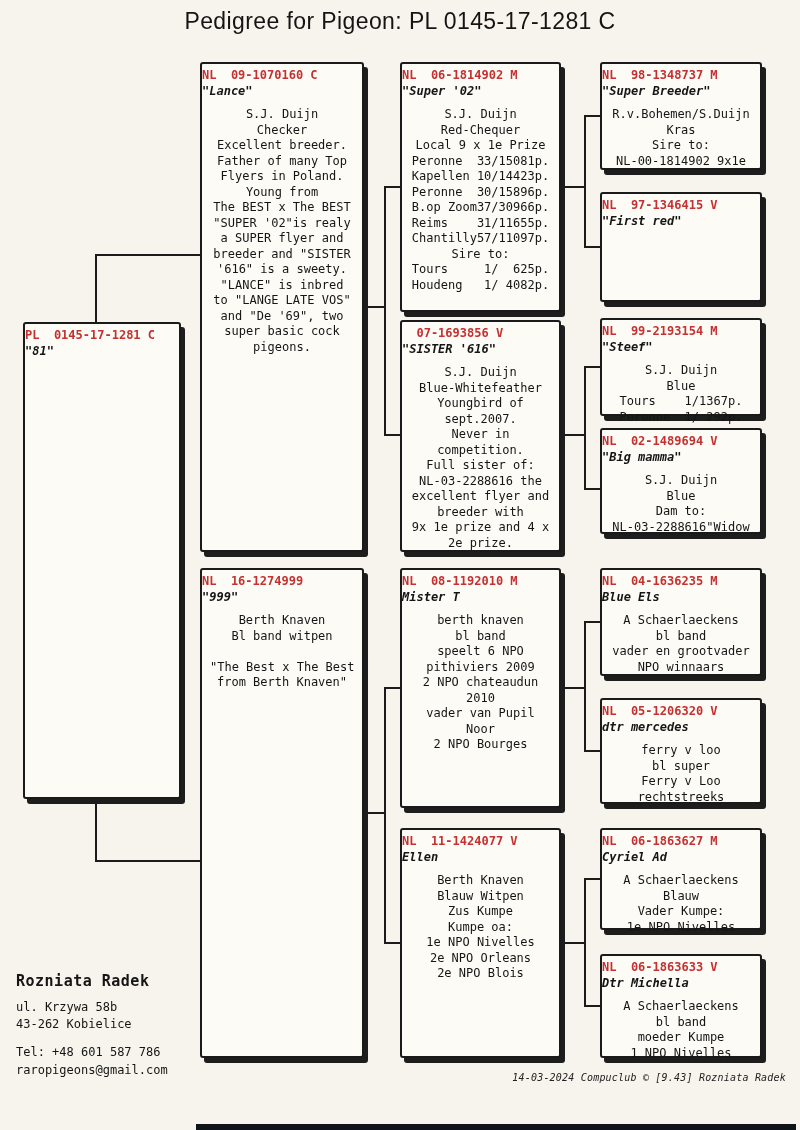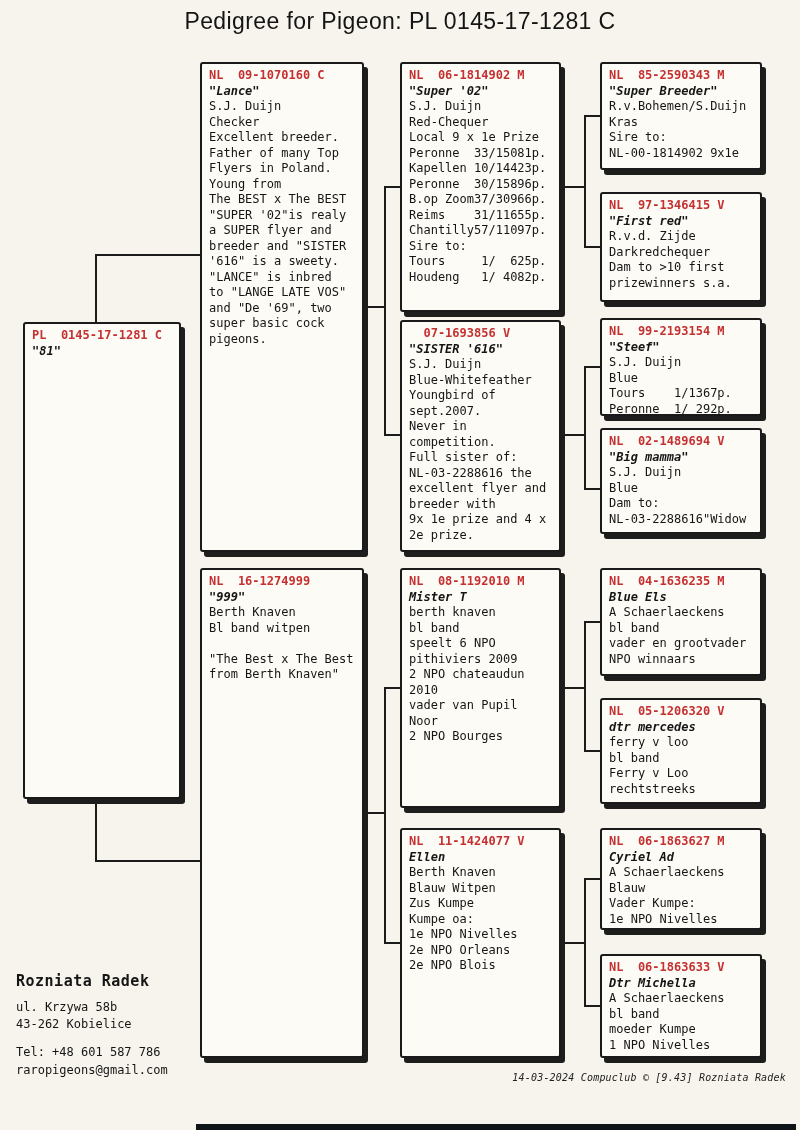--- a/index.html
+++ b/index.html
@@ -14,33 +14,33 @@
     position:absolute; top:8px; left:0; width:800px;
     text-align:center;
     font-family:"Liberation Sans","DejaVu Sans",sans-serif;
     font-size:23px; letter-spacing:.4px; color:#141414;
   }
   .box {
     position:absolute; box-sizing:border-box;
     background:#fcfbf6;
     border:2px solid #1a1a1a; border-radius:3px;
     box-shadow:4px 5px 0 #1d1d1d;
-    padding:4px 7px;
+    padding:4px 0;
   }
   .ring {
     color:#c53030; font-weight:bold;
     font-size:12px; line-height:15.5px; white-space:pre;
   }
   .pname {
     font-style:italic; font-weight:bold;
     font-size:12px; line-height:15.5px; white-space:pre;
   }
   .body {
-    margin:0; font-family:inherit;
-    font-size:12px; line-height:15.5px; white-space:pre;
+    margin:8px; font-family:inherit;
+    font-size:12px; line-height:15.5px; white-space:pre;text-align:center;
   }
   .hline,.vline { position:absolute; background:#1b1b1b; }
   .hline { height:2px; }
   .vline { width:2px; }
   .contact-name { position:absolute; left:16px; top:972px; font-size:15px; font-weight:bold; letter-spacing:.5px; }
   .contact-line { position:absolute; left:16px; font-size:12px; }
   .footer {
     position:absolute; right:14px; top:1072px;
     font-size:10px; font-style:italic; color:#222; letter-spacing:.2px;margin-left:34px;
   }
@@ -176,35 +176,31 @@
   <pre class="body">Berth Knaven
 Blauw Witpen
 Zus Kumpe
 Kumpe oa:
 1e NPO Nivelles
 2e NPO Orleans
 2e NPO Blois</pre>
 </div>
 
 <div class="box" style="left:600px;top:62px;width:162px;height:108px">
-  <div class="ring">NL  85-2590343 M</div>
+  <div class="ring">NL  98-1348737 M</div>
   <div class="pname">"Super Breeder"</div>
   <pre class="body">R.v.Bohemen/S.Duijn
 Kras
 Sire to:
 NL-00-1814902 9x1e</pre>
 </div>
 
 <div class="box" style="left:600px;top:192px;width:162px;height:110px">
   <div class="ring">NL  97-1346415 V</div>
   <div class="pname">"First red"</div>
-  <pre class="body">R.v.d. Zijde
-Darkredchequer
-Dam to &gt;10 first
-prizewinners s.a.</pre>
 </div>
 
 <div class="box" style="left:600px;top:318px;width:162px;height:98px">
   <div class="ring">NL  99-2193154 M</div>
   <div class="pname">"Steef"</div>
   <pre class="body">S.J. Duijn
 Blue
 Tours    1/1367p.
 Peronne  1/ 292p.</pre>
 </div>
@@ -224,21 +220,21 @@
   <pre class="body">A Schaerlaeckens
 bl band
 vader en grootvader
 NPO winnaars</pre>
 </div>
 
 <div class="box" style="left:600px;top:698px;width:162px;height:106px">
   <div class="ring">NL  05-1206320 V</div>
   <div class="pname">dtr mercedes</div>
   <pre class="body">ferry v loo
-bl band
+bl super
 Ferry v Loo
 rechtstreeks</pre>
 </div>
 
 <div class="box" style="left:600px;top:828px;width:162px;height:102px">
   <div class="ring">NL  06-1863627 M</div>
   <div class="pname">Cyriel Ad</div>
   <pre class="body">A Schaerlaeckens
 Blauw
 Vader Kumpe:

